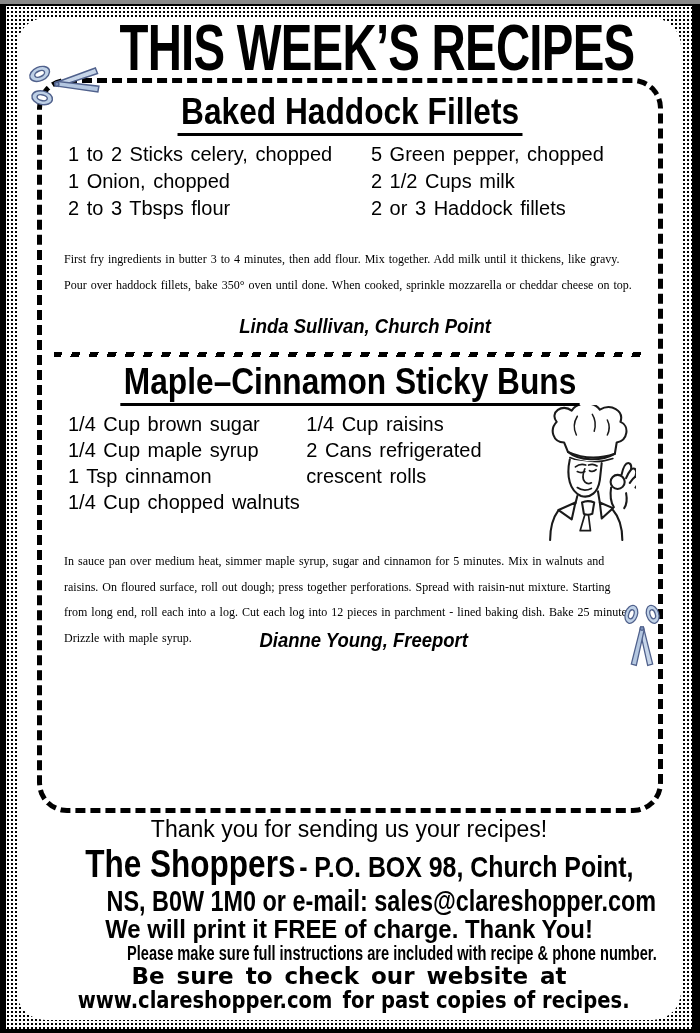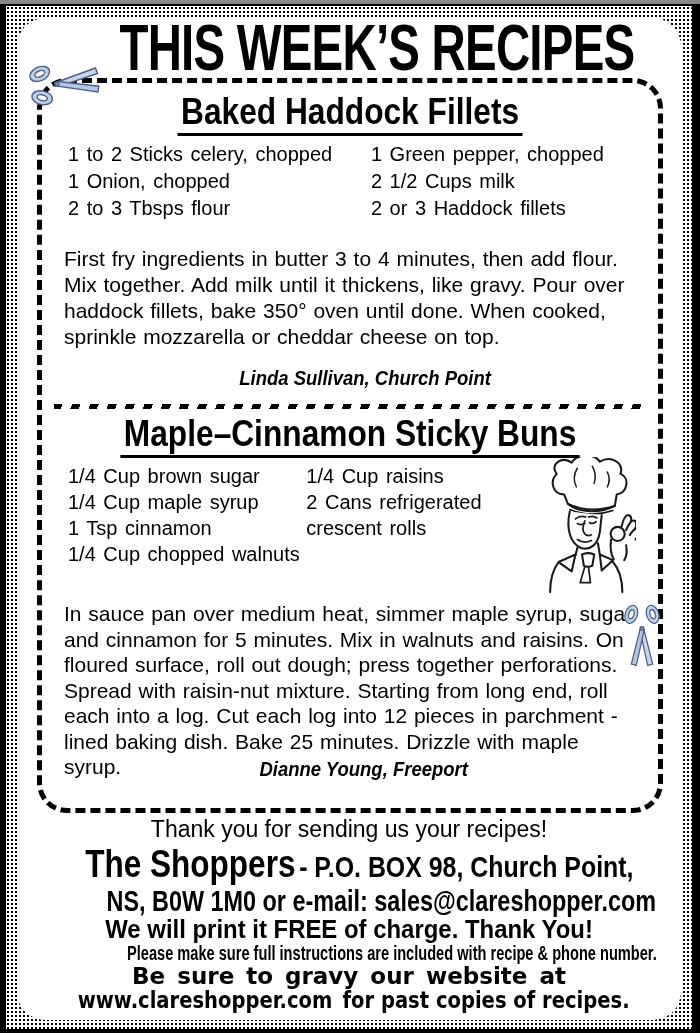--- a/index.html
+++ b/index.html
@@ -51,21 +51,21 @@
   .recipe-title .u { border-bottom:3px solid #000; padding:0 4px 1px 4px; }
 
   .ing-row { display:flex; margin:4px 0 0 4px; }
   .ing-list { list-style:none; font-size:20px; line-height:27px; word-spacing:2px; }
   .r1 .col1 { width:320px; }
   .r1 .col2 { width:280px; }
   .r2 .col1 { width:258px; }
   .r2 .col2 { width:240px; }
   .r2 .ing-list { line-height:26px; }
 
-  .instructions { font-size:21px; line-height:26px; word-spacing:1px; }
+  .instructions { font-size:12px; line-height:26px; word-spacing:1px;font-family:Liberation Serif, serif; }
   .r1 .instructions { margin-top:24px; }
   .r2 .instructions { margin-top:8px; line-height:25.5px; }
 
   .attribution {
     text-align:center; font-size:21px; font-weight:bold; font-style:italic;
   }
   .attribution .cx { transform-origin:right center; }
   .r1 .attribution { margin-top:16px; padding-right:4px; }
   .r2 .attribution { margin-top:-23px; padding-right:2px; }
 
@@ -131,21 +131,21 @@
         <section class="recipe r1">
           <h2 class="recipe-title"><span class="cx cx88"><span class="u">Baked Haddock Fillets</span></span></h2>
 
           <div class="ing-row">
             <ul class="ing-list col1">
               <li>1 to 2 Sticks celery, chopped</li>
               <li>1 Onion, chopped</li>
               <li>2 to 3 Tbsps flour</li>
             </ul>
             <ul class="ing-list col2">
-              <li>1 Green pepper, chopped</li>
+              <li>5 Green pepper, chopped</li>
               <li>2 1/2 Cups milk</li>
               <li>2 or 3 Haddock fillets</li>
             </ul>
           </div>
 
           <p class="instructions">First fry ingredients in butter 3 to 4 minutes, then add flour. Mix together. Add milk until it thickens, like gravy. Pour over haddock fillets, bake 350° oven until done. When cooked, sprinkle mozzarella or cheddar cheese on top.</p>
 
           <div class="attribution"><span class="cx cx88">Linda Sullivan, Church Point</span></div>
         </section>
 
@@ -209,19 +209,19 @@
         </section>
       </div>
 
       <footer class="page-footer">
         <div class="f-reg">Thank you for sending us your recipes!</div>
         <div class="f-org"><span class="cx cx83"><span class="org-name">The Shoppers</span>
             <span class="org-rest">- P.O. BOX 98, Church Point,</span></span></div>
         <div class="f4"><span class="cx cx78">NS, B0W 1M0 or e-mail: sales@clareshopper.com</span></div>
         <div class="f5"><span class="cx cx92">We will print it FREE of charge. Thank You!</span></div>
         <div class="f6"><span class="cx cx73">Please make sure full instructions are included with recipe &amp; phone number.</span></div>
-        <div class="f7">Be sure to gravy our website at</div>
+        <div class="f7">Be sure to check our website at</div>
         <div class="f8"><span class="cx cx85"><span>www.clareshopper.com</span><span class="gap"></span><span>for past copies of recipes.</span></span></div>
       </footer>
 
     </div>
   </div>
 </div>
 
 </body></html>

